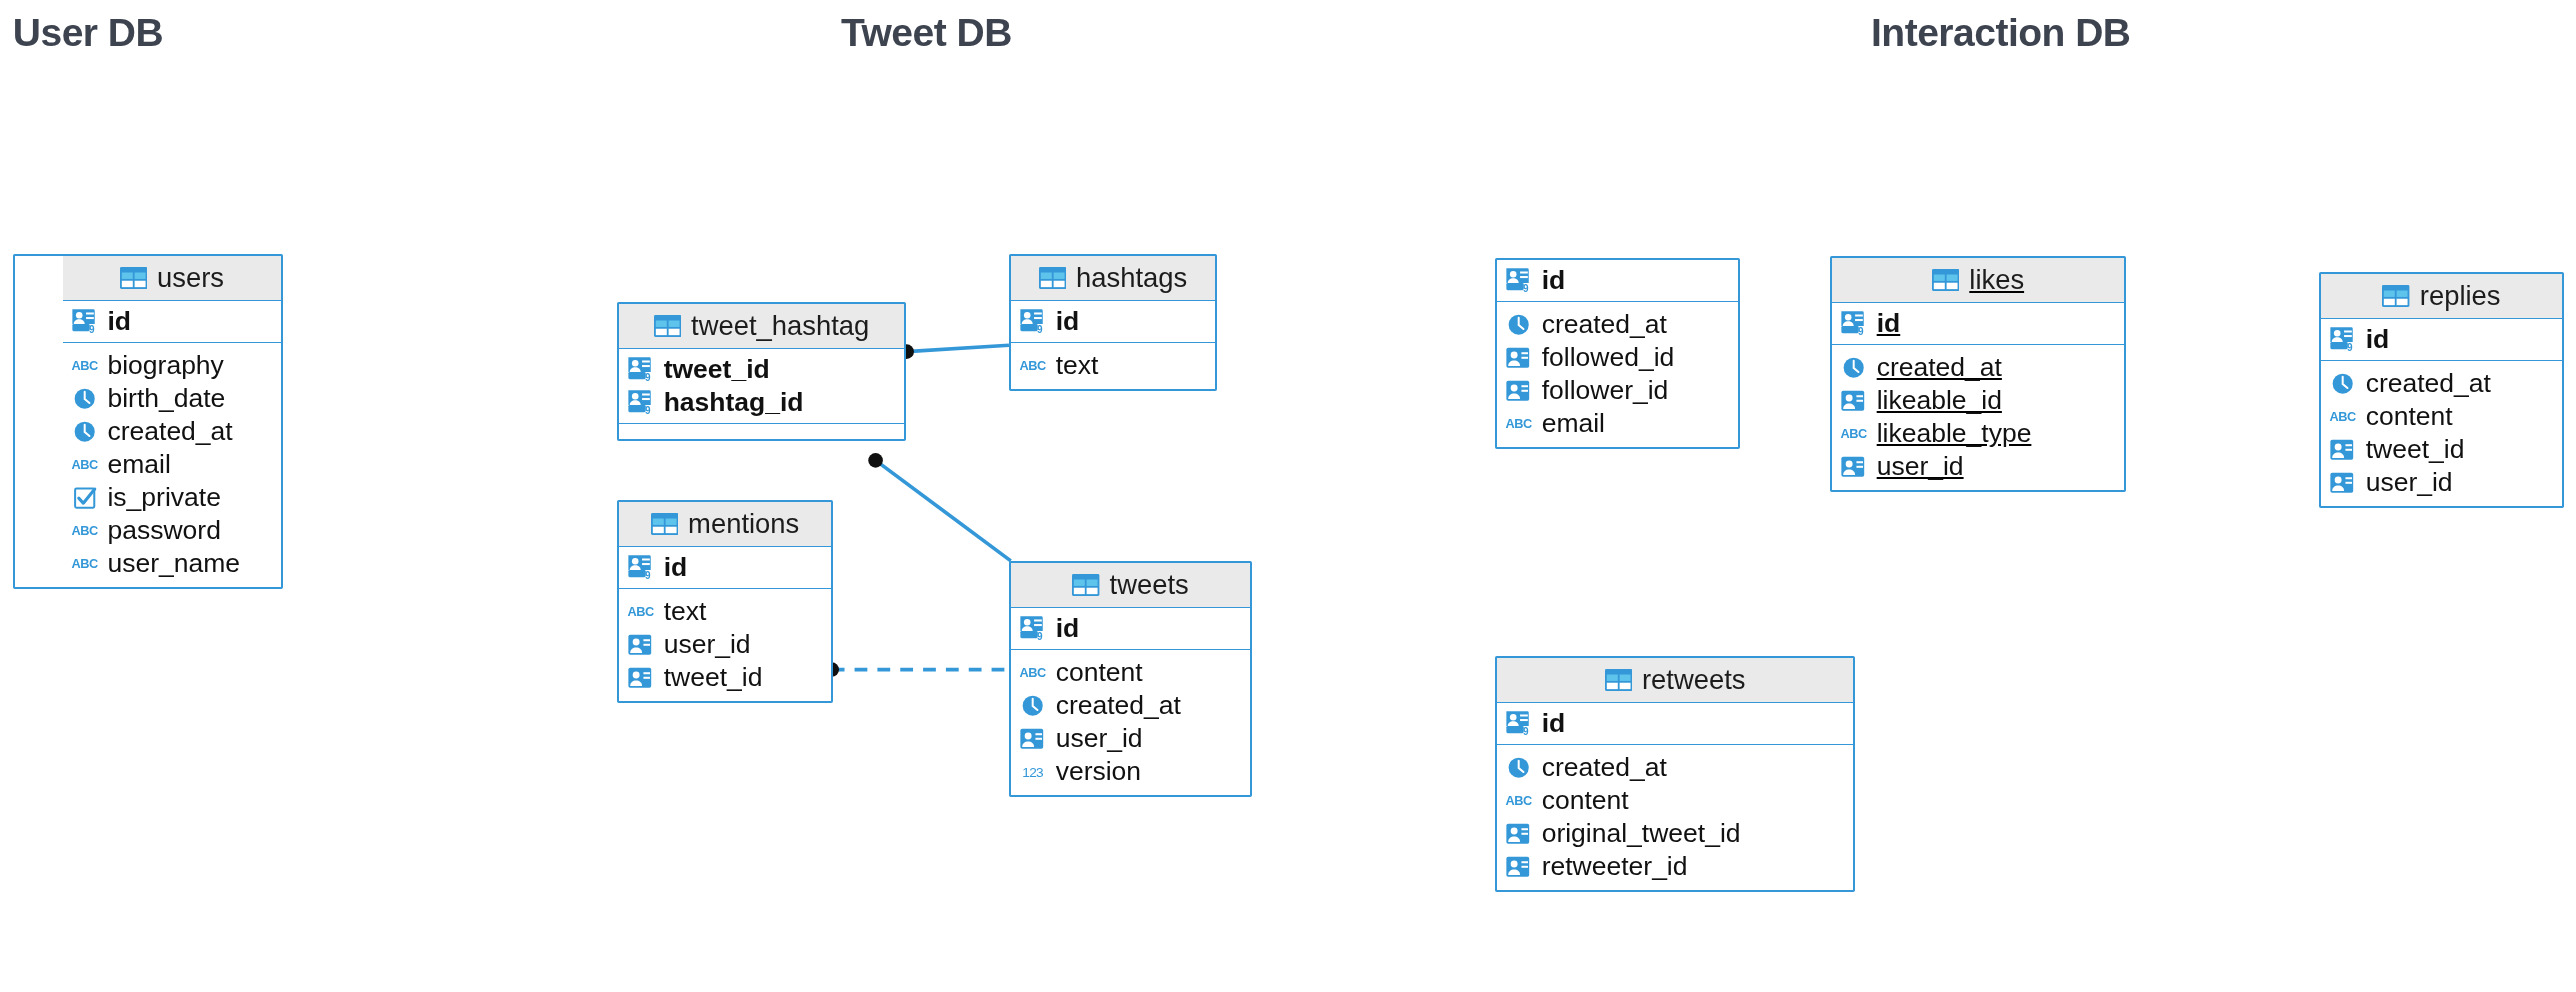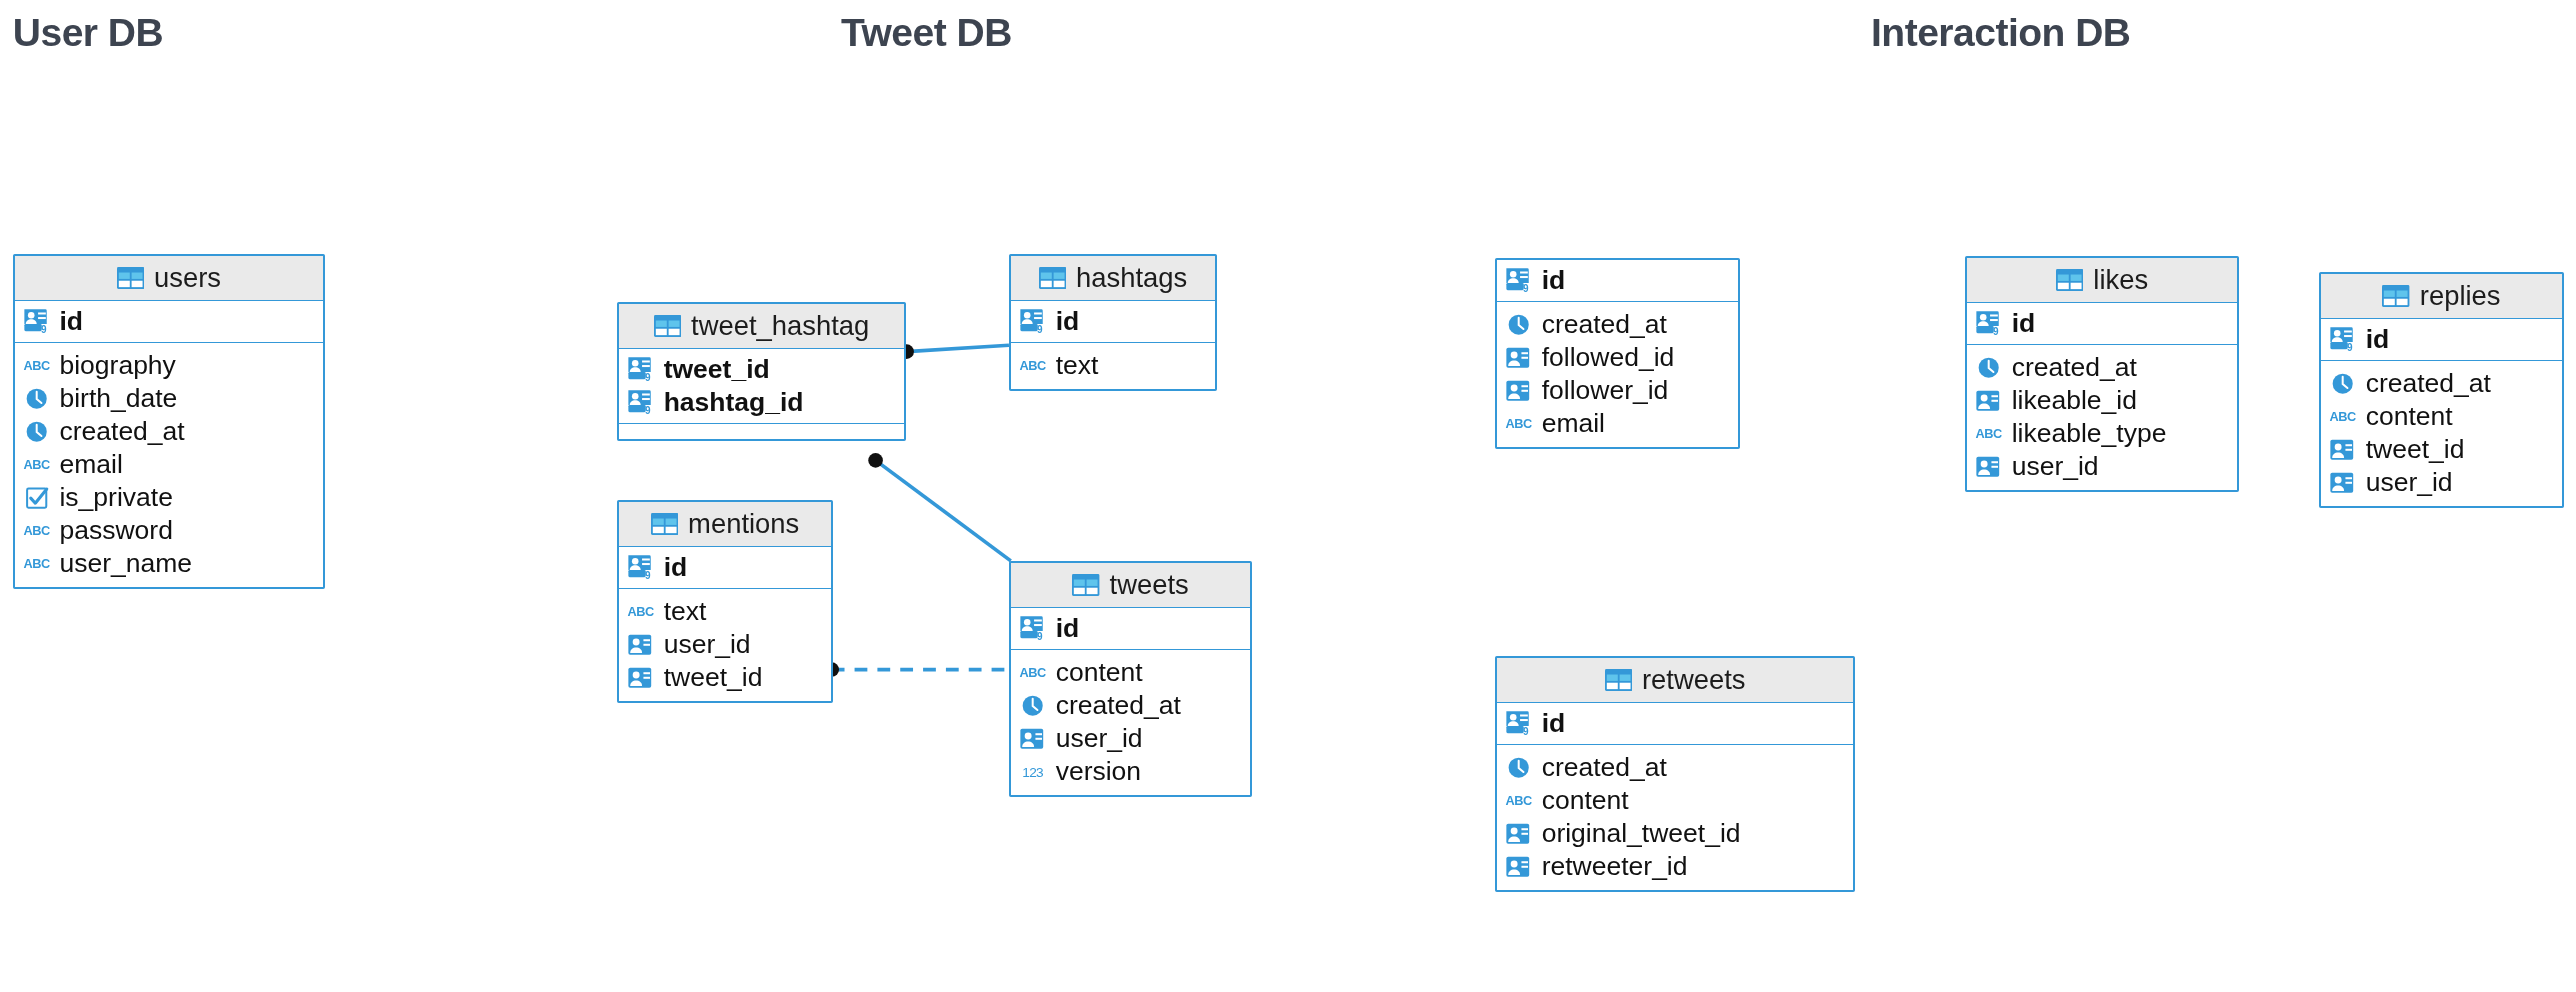--- a/index.html
+++ b/index.html
@@ -95,21 +95,21 @@
     <line x1="958" y1="504" x2="1106" y2="614" stroke="#3498d8" stroke-width="4"></line>
     <circle cx="958" cy="504" r="8" fill="#101010"></circle>
     <line x1="910" y1="733" x2="1104" y2="733" stroke="#3498d8" stroke-width="4" stroke-dasharray="14 11"></line>
     <circle cx="910" cy="733" r="8" fill="#101010"></circle>
   </svg>
 
 <div id="stage">
     <div class="db-title" style="left: 12.8px; top: 11px;">User DB</div>
     <div class="db-title" style="left: 841px; top: 11px;">Tweet DB</div>
     <div class="db-title" style="left: 1871px; top: 11px;">Interaction DB</div>
-    <div class="table-card" style="left: 12.8px; top: 254px; width: 312px;">
+    <div class="table-card" style="left: 12.8px; top: 254px; width: 270px; padding-left: 48px;">
       <div class="tbl-header">
         <span class="icn icn-table">
           <svg viewBox="0 0 30 24">
         <rect x="0" y="0" width="30" height="24" rx="1.5" fill="#3498d8"></rect>
         <rect x="2" y="6" width="12" height="7" fill="#5fc4ec"></rect>
         <rect x="16" y="6" width="12" height="7" fill="#5fc4ec"></rect>
         <rect x="2" y="15" width="12" height="7" fill="#ffffff"></rect>
         <rect x="16" y="15" width="12" height="7" fill="#ffffff"></rect>
       </svg>
         </span>
@@ -465,21 +465,21 @@
         <div class="col-row">
           <span class="icn">
             <svg viewBox="0 0 30 30">
         <text x="15" y="20" font-family="Liberation Sans, sans-serif" font-size="14" font-weight="bold" letter-spacing="-0.4" fill="#3498d8" text-anchor="middle">ABC</text>
       </svg>
           </span>
           <span class="col-name">email</span>
         </div>
       </div>
     </div>
-    <div class="table-card" style="left: 1965px; top: 256px; width: 274px;">
+    <div class="table-card" style="left: 1830px; top: 256px; width: 296px; text-decoration: underline;">
       <div class="tbl-header">
         <span class="icn icn-table">
           <svg viewBox="0 0 30 24">
         <rect x="0" y="0" width="30" height="24" rx="1.5" fill="#3498d8"></rect>
         <rect x="2" y="6" width="12" height="7" fill="#5fc4ec"></rect>
         <rect x="16" y="6" width="12" height="7" fill="#5fc4ec"></rect>
         <rect x="2" y="15" width="12" height="7" fill="#ffffff"></rect>
         <rect x="16" y="15" width="12" height="7" fill="#ffffff"></rect>
       </svg>
         </span>

